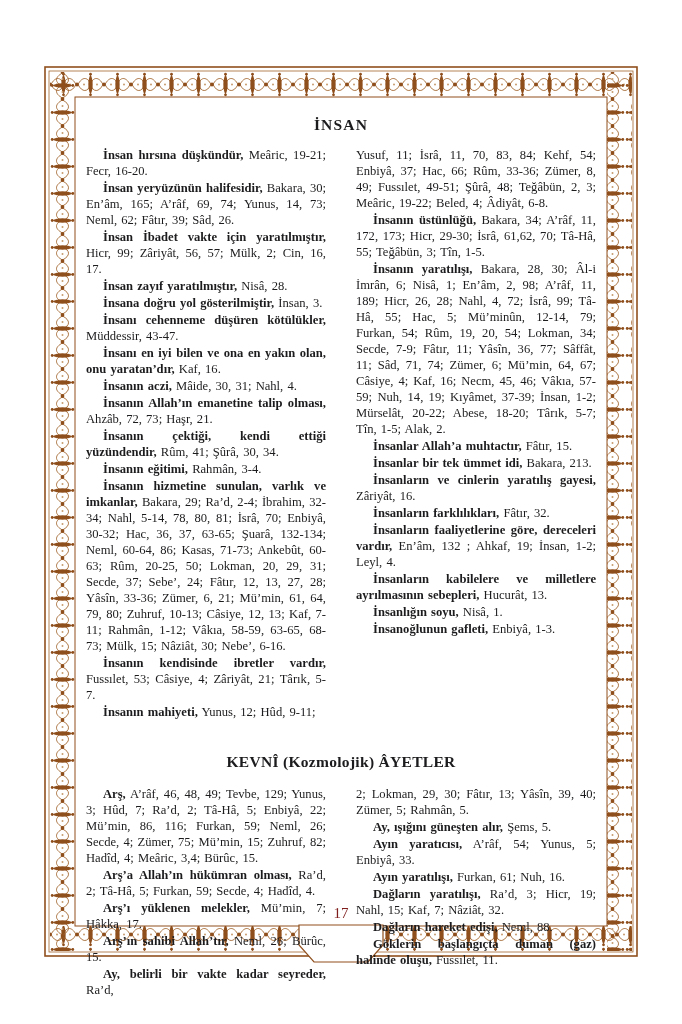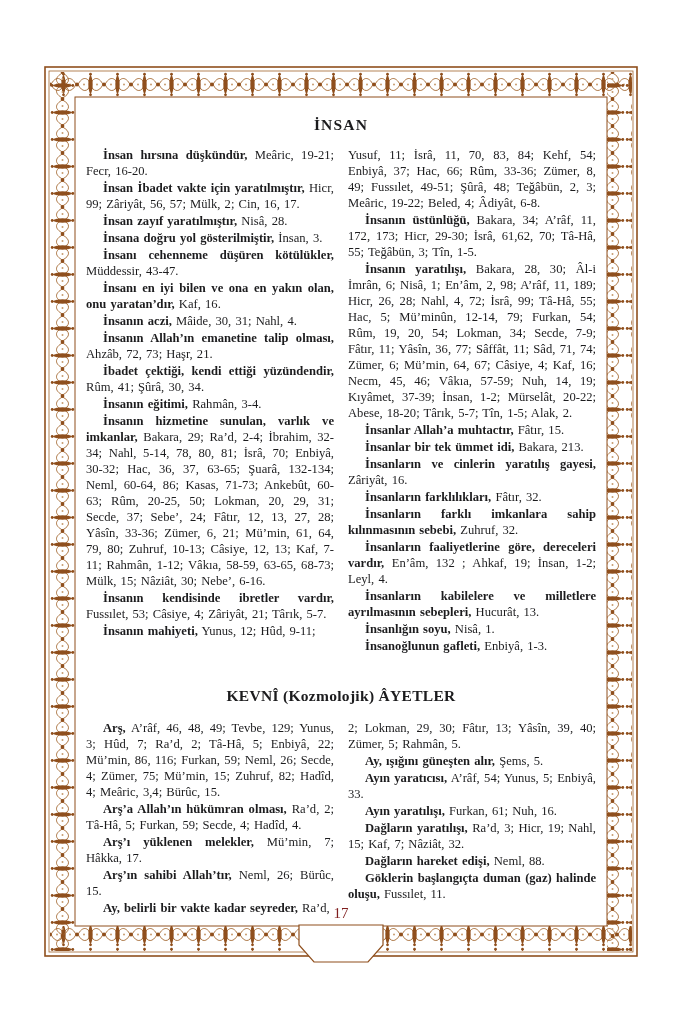--- a/index.html
+++ b/index.html
@@ -26,21 +26,21 @@
     letter-spacing:1.2px;
     margin:0 0 13px 0;
   }
   .section-title.second{
     letter-spacing:0.3px;
     margin-top:32px;
     margin-bottom:15px;
   }
   .cols{
     display:flex;
-    gap:14px;
+    gap:30px;
   }
   .col{flex:1 1 0;min-width:0;}
   .entry{
     margin:0 0 1px 0;
     font-size:12.6px;
     line-height:16px;
     text-align:justify;
     text-indent:17px;
     word-spacing:1px;
   }
@@ -100,36 +100,37 @@
     <polygon points="299,925 383,925 383,945 368,962 314,962 299,945" fill="#ffffff" stroke="#8f4f1d" stroke-width="1.2"></polygon>
   </svg>
 
   <div class="content">
 
     <h1 class="section-title">İNSAN</h1>
     <div class="cols">
       <div class="col">
   <p class="entry"><b class="lead">İnsan hırsına düşkündür,</b><span class="refs"> Meâric, 19-21; Fecr, 16-20.</span></p>
 
+  <p class="entry"><b class="lead">İnsan yeryüzünün halifesidir,</b><span class="refs"> Bakara, 30; En’âm, 165; A’râf, 69, 74; Yunus, 14, 73; Neml, 62; Fâtır, 39; Sâd, 26.</span></p>
 
   <p class="entry"><b class="lead">İnsan İbadet vakte için yaratılmıştır,</b><span class="refs"> Hicr, 99; Zâriyât, 56, 57; Mülk, 2; Cin, 16, 17.</span></p>
 
   <p class="entry"><b class="lead">İnsan zayıf yaratılmıştır,</b><span class="refs"> Nisâ, 28.</span></p>
 
   <p class="entry"><b class="lead">İnsana doğru yol gösterilmiştir,</b><span class="refs"> İnsan, 3.</span></p>
 
   <p class="entry"><b class="lead">İnsanı cehenneme düşüren kötülükler,</b><span class="refs"> Müddessir, 43-47.</span></p>
 
   <p class="entry"><b class="lead">İnsanı en iyi bilen ve ona en yakın olan, onu yaratan’dır,</b><span class="refs"> Kaf, 16.</span></p>
 
   <p class="entry"><b class="lead">İnsanın aczi,</b><span class="refs"> Mâide, 30, 31; Nahl, 4.</span></p>
 
   <p class="entry"><b class="lead">İnsanın Allah’ın emanetine talip olması,</b><span class="refs"> Ahzâb, 72, 73; Haşr, 21.</span></p>
 
-  <p class="entry"><b class="lead">İbadet çektiği, kendi ettiği yüzündendir,</b><span class="refs"> Rûm, 41; Şûrâ, 30, 34.</span></p>
+  <p class="entry"><b class="lead">İnsanın çektiği, kendi ettiği yüzündendir,</b><span class="refs"> Rûm, 41; Şûrâ, 30, 34.</span></p>
 
   <p class="entry"><b class="lead">İnsanın eğitimi,</b><span class="refs"> Rahmân, 3-4.</span></p>
 
   <p class="entry"><b class="lead">İnsanın hizmetine sunulan, varlık ve imkanlar,</b><span class="refs"> Bakara, 29; Ra’d, 2-4; İbrahim, 32-34; Nahl, 5-14, 78, 80, 81; İsrâ, 70; Enbiyâ, 30-32; Hac, 36, 37, 63-65; Şuarâ, 132-134; Neml, 60-64, 86; Kasas, 71-73; Ankebût, 60-63; Rûm, 20-25, 50; Lokman, 20, 29, 31; Secde, 37; Sebe’, 24; Fâtır, 12, 13, 27, 28; Yâsîn, 33-36; Zümer, 6, 21; Mü’min, 61, 64, 79, 80; Zuhruf, 10-13; Câsiye, 12, 13; Kaf, 7-11; Rahmân, 1-12; Vâkıa, 58-59, 63-65, 68-73; Mülk, 15; Nâziât, 30; Nebe’, 6-16.</span></p>
 
   <p class="entry"><b class="lead">İnsanın kendisinde ibretler vardır,</b><span class="refs"> Fussılet, 53; Câsiye, 4; Zâriyât, 21; Târık, 5-7.</span></p>
 
   <p class="entry"><b class="lead">İnsanın mahiyeti,</b><span class="refs"> Yunus, 12; Hûd, 9-11;</span></p>
 </div>
       <div class="col">
@@ -140,21 +141,20 @@
   <p class="entry"><b class="lead">İnsanın yaratılışı,</b><span class="refs"> Bakara, 28, 30; Âl-i İmrân, 6; Nisâ, 1; En’âm, 2, 98; A’râf, 11, 189; Hicr, 26, 28; Nahl, 4, 72; İsrâ, 99; Tâ-Hâ, 55; Hac, 5; Mü’minûn, 12-14, 79; Furkan, 54; Rûm, 19, 20, 54; Lokman, 34; Secde, 7-9; Fâtır, 11; Yâsîn, 36, 77; Sâffât, 11; Sâd, 71, 74; Zümer, 6; Mü’min, 64, 67; Câsiye, 4; Kaf, 16; Necm, 45, 46; Vâkıa, 57-59; Nuh, 14, 19; Kıyâmet, 37-39; İnsan, 1-2; Mürselât, 20-22; Abese, 18-20; Târık, 5-7; Tîn, 1-5; Alak, 2.</span></p>
 
   <p class="entry"><b class="lead">İnsanlar Allah’a muhtactır,</b><span class="refs"> Fâtır, 15.</span></p>
 
   <p class="entry"><b class="lead">İnsanlar bir tek ümmet idi,</b><span class="refs"> Bakara, 213.</span></p>
 
   <p class="entry"><b class="lead">İnsanların ve cinlerin yaratılış gayesi,</b><span class="refs"> Zâriyât, 16.</span></p>
 
   <p class="entry"><b class="lead">İnsanların farklılıkları,</b><span class="refs"> Fâtır, 32.</span></p>
 
-  <p class="entry"><b class="lead">İnsanların farklı imkanlara sahip kılınmasının sebebi,</b><span class="refs"> Zuhruf, 32.</span></p>
 
   <p class="entry"><b class="lead">İnsanların faaliyetlerine göre, dereceleri vardır,</b><span class="refs"> En’âm, 132 ; Ahkaf, 19; İnsan, 1-2; Leyl, 4.</span></p>
 
   <p class="entry"><b class="lead">İnsanların kabilelere ve milletlere ayrılmasının sebepleri,</b><span class="refs"> Hucurât, 13.</span></p>
 
   <p class="entry"><b class="lead">İnsanlığın soyu,</b><span class="refs"> Nisâ, 1.</span></p>
 
   <p class="entry"><b class="lead">İnsanoğlunun gafleti,</b><span class="refs"> Enbiyâ, 1-3.</span></p>
 </div>
     </div>

